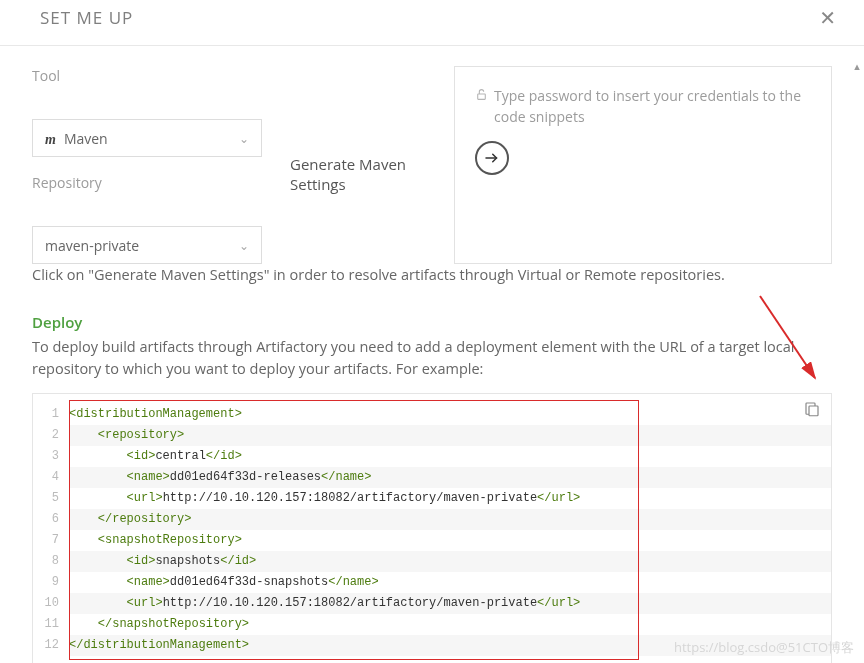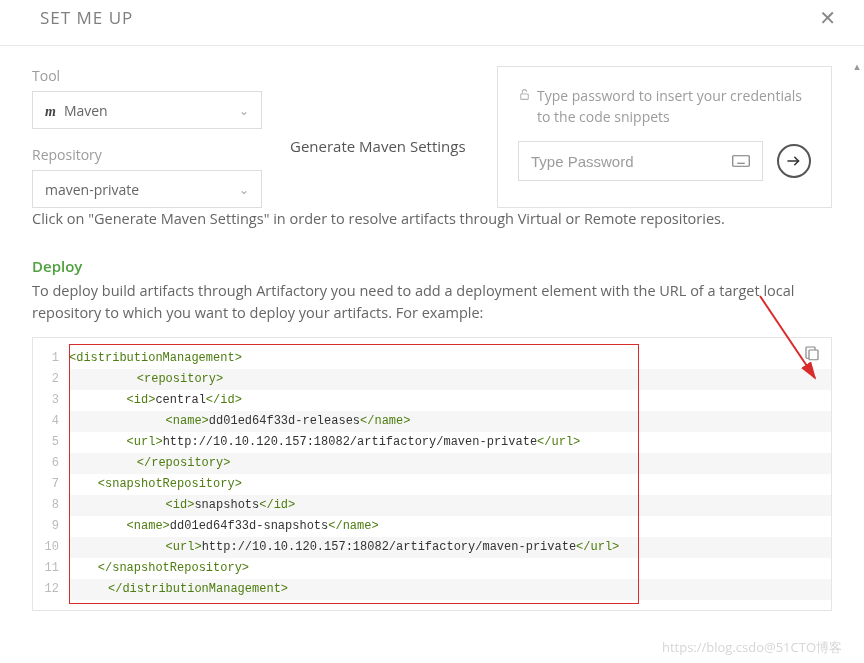--- a/index.html
+++ b/index.html
@@ -49,38 +49,39 @@
 .select {
   width: 230px;
   height: 38px;
   border: 1px solid #ddd;
   display: flex;
   align-items: center;
   padding: 0 12px;
   justify-content: space-between;
   color: #666;
   cursor: pointer;
+  margin-top: 28px;
 }
 .select .m-logo {
   font-family: Georgia, serif;
   font-style: italic;
   font-weight: bold;
   margin-right: 8px;
   color: #444;
 }
 .select .chev { color: #aaa; font-size: 12px; }
 .gen-btn {
   align-self: center;
   margin-top: 18px;
   color: #555;
   font-size: 15px;
   cursor: pointer;
 }
 .right-box {
-  width: 335px;
+  width: 378px;
   border: 1px solid #e2e2e2;
   padding: 18px 20px 20px 20px;
 }
 .hint {
   color: #9c9c9c;
   font-size: 14px;
   line-height: 1.5;
   margin-bottom: 14px;
   display: flex;
   gap: 6px;
@@ -154,35 +155,35 @@
   padding-right: 10px;
   flex-shrink: 0;
 }
 .cline {
   flex: 1;
   white-space: pre;
   padding-right: 10px;
 }
 .cline:nth-child(even) {}
 .code-row:nth-child(even) .cline {}
-.zebra { background: #f6f6f6; padding-left: 39px; }
+.zebra { background: #f6f6f6; }
 .tag { color: #4d7c0f; }
 .txt { color: #333; }
 .redbox {
   position: absolute;
   border: 1px solid #d92b2b;
   pointer-events: none;
 }
 .arrow {
   position: absolute;
   pointer-events: none;
 }
 .watermark {
   position: absolute;
-  right: 22px;
+  right: 10px;
   bottom: 6px;
   color: #d6d6d6;
   font-size: 13px;
 }
 .scroll-ind {
   position: absolute;
   right: 2px;
   top: 58px;
   width: 10px;
   height: 14px;
@@ -227,33 +228,20 @@
       <div class="hint">
         <span class="lock">
           <svg width="13" height="13" viewBox="0 0 24 24" fill="none" stroke="#b5b5b5" stroke-width="2">
               <rect x="5" y="11" width="14" height="10" rx="1"></rect>
               <path d="M8 11V7a4 4 0 0 1 8 0"></path>
             </svg>
         </span>
         <span>Type password to insert your credentials to the code snippets</span>
       </div>
       <div class="pw-row">
-        <div class="pw-input">
-          <input type="password" placeholder="Type Password" style="">
-          <span class="kbd">
-            <svg width="18" height="12" viewBox="0 0 24 16" fill="none" stroke="#777" stroke-width="1.5">
-                <rect x="1" y="1" width="22" height="14" rx="1"></rect>
-                <line x1="5" y1="5" x2="5" y2="5"></line>
-                <line x1="9" y1="5" x2="9" y2="5"></line>
-                <line x1="13" y1="5" x2="13" y2="5"></line>
-                <line x1="17" y1="5" x2="17" y2="5"></line>
-                <line x1="7" y1="11" x2="17" y2="11"></line>
-              </svg>
-          </span>
-        </div>
         <div class="go-btn">
           <svg width="18" height="18" viewBox="0 0 24 24" fill="none" stroke="#333" stroke-width="2" stroke-linecap="round">
               <line x1="4" y1="12" x2="18" y2="12"></line>
               <polyline points="13 7 18 12 13 17"></polyline>
             </svg>
         </div>
       </div>
     </div>
   </div>
 

